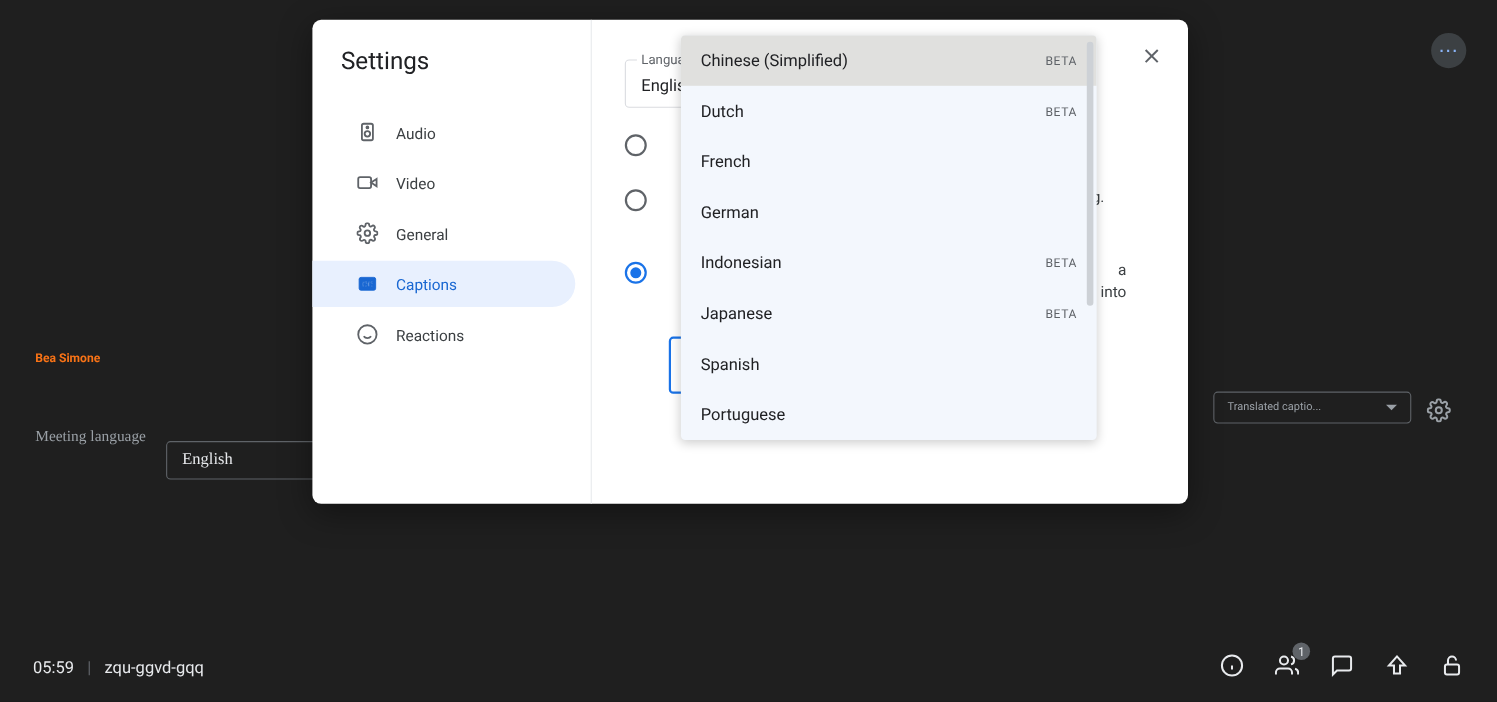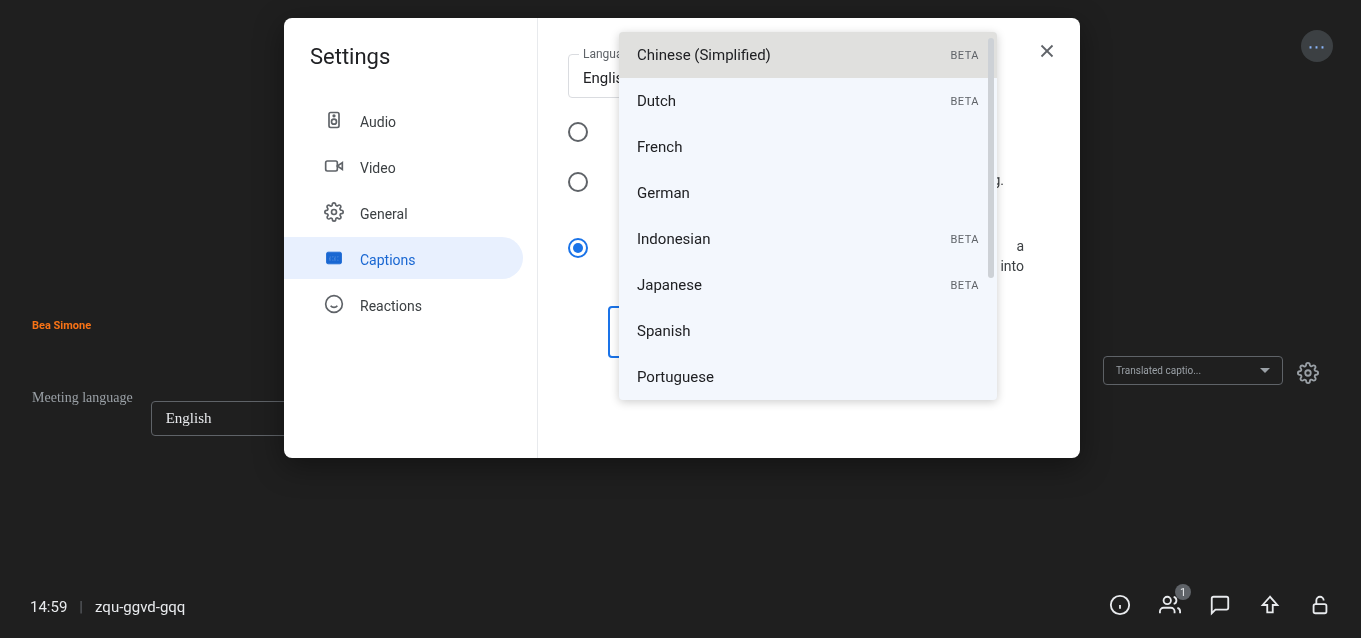--- a/index.html
+++ b/index.html
@@ -300,21 +300,21 @@
         <path d="M19.4 15a1.65 1.65 0 0 0 .33 1.82l.06.06a2 2 0 1 1-2.83 2.83l-.06-.06a1.65 1.65 0 0 0-1.82-.33 1.65 1.65 0 0 0-1 1.51V21a2 2 0 0 1-4 0v-.09a1.65 1.65 0 0 0-1-1.51 1.65 1.65 0 0 0-1.82.33l-.06.06a2 2 0 1 1-2.83-2.83l.06-.06a1.65 1.65 0 0 0 .33-1.82 1.65 1.65 0 0 0-1.51-1H3a2 2 0 0 1 0-4h.09a1.65 1.65 0 0 0 1.51-1 1.65 1.65 0 0 0-.33-1.82l-.06-.06a2 2 0 1 1 2.83-2.83l.06.06a1.65 1.65 0 0 0 1.82.33h0a1.65 1.65 0 0 0 1-1.51V3a2 2 0 0 1 4 0v.09a1.65 1.65 0 0 0 1 1.51 1.65 1.65 0 0 0 1.82-.33l.06-.06a2 2 0 1 1 2.83 2.83l-.06.06a1.65 1.65 0 0 0-.33 1.82v0a1.65 1.65 0 0 0 1.51 1H21a2 2 0 0 1 0 4h-.09a1.65 1.65 0 0 0-1.51 1z"></path>
       </svg>
   </span>
 
   <div class="more-pill">
     <span>⋯</span>
   </div>
 
   <div class="bottom-bar">
     <div class="bb-left">
-      <span>14:59</span>
+      <span>05:59</span>
       <span class="bb-sep">|</span>
       <span>zqu-ggvd-gqq</span>
     </div>
     <div class="bb-right">
       <span class="bb-icon">
         <svg width="22" height="22" viewBox="0 0 24 24" fill="none" stroke="#e8eaed" stroke-width="2">
             <circle cx="12" cy="12" r="10"></circle>
             <line x1="12" y1="16" x2="12" y2="12"></line>
             <line x1="12" y1="8" x2="12.01" y2="8"></line>
           </svg>

